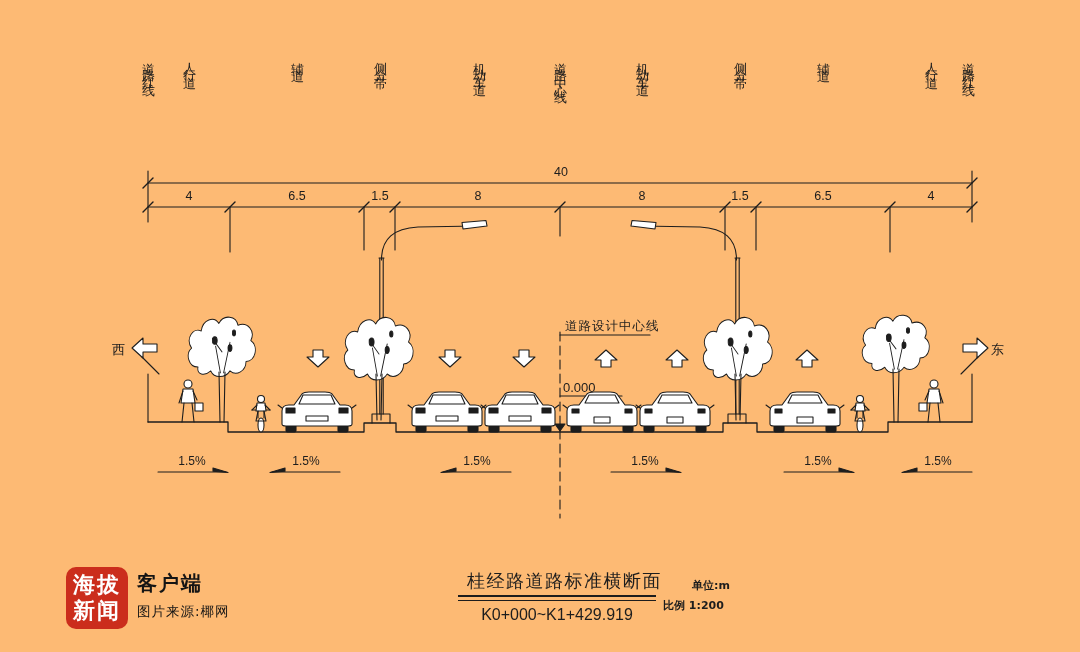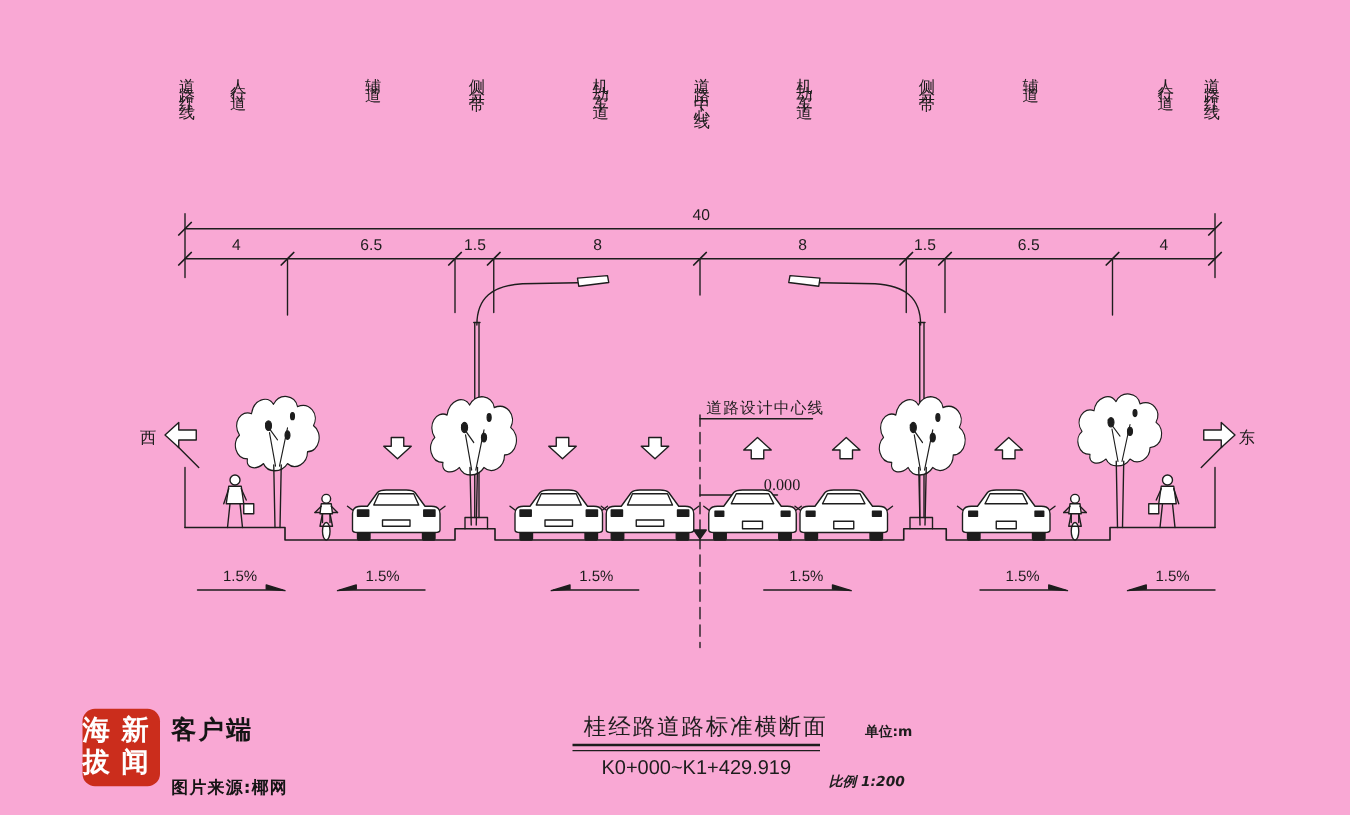--- a/index.html
+++ b/index.html
@@ -1,39 +1,39 @@
 <!DOCTYPE html>
 <html><head>
 <meta charset="utf-8">
 <style>
   html,body{margin:0;padding:0;background:#fff;}
-  .stage{position:relative;width:1080px;height:652px;background:#f9a8d4;overflow:hidden;
+  .stage{position:relative;width:1080px;height:652px;background:#fdba74;overflow:hidden;
          font-family:"DejaVu Sans",sans-serif;color:#1d1d1d;}
   .stage svg{position:absolute;left:0;top:0;}
   .lbl{position:absolute;color:#1d1d1d;white-space:nowrap;}
   .vtext{writing-mode:vertical-rl;text-orientation:upright;letter-spacing:7px;
          font-size:13px;top:52px;line-height:14px;}
   .dim{font-size:12.5px;font-family:"Liberation Sans","DejaVu Sans",sans-serif;
        text-align:center;width:44px;}
   .slope{font-size:12px;font-family:"Liberation Sans","DejaVu Sans",sans-serif;
          text-align:center;width:46px;}
   .dir{font-size:13px;}
   .cl-label{font-size:12.5px;letter-spacing:1px;}
-  .elev{font-size:13px;font-family:Liberation Serif, serif;margin-left:48px;}
+  .elev{font-size:13px;font-family:Liberation Sans, sans-serif;}
   .title-main{font-size:18px;letter-spacing:1.5px;width:210px;text-align:right;font-weight:500;}
   .title-underline{position:absolute;width:198px;height:3px;
                    border-top:2px solid #1d1d1d;border-bottom:1px solid #1d1d1d;}
   .station{font-size:16px;width:210px;text-align:center;
            font-family:"Liberation Sans","DejaVu Sans",sans-serif;}
   .unit{font-size:11px;font-weight:bold;}
   .logo-box{position:absolute;left:66px;top:567px;width:62px;height:62px;border-radius:10px;
-            display:flex;flex-direction:row;align-items:center;justify-content:center;}
+            display:flex;flex-direction:column;align-items:center;justify-content:center;}
   .logo-box span{color:#fff;font-size:22px;font-weight:bold;line-height:26px;letter-spacing:2px;}
   .app-label{font-size:20px;font-weight:700;letter-spacing:2px;color:#141414;}
-  .src-label{font-size:13.5px;font-weight:700;letter-spacing:1px;color:#141414;margin-top:18px;}
+  .src-label{font-size:13.5px;font-weight:400;letter-spacing:1px;color:#141414;}
 </style>
 </head>
 <body>
 
 <div class="stage">
 
   <svg width="1080" height="652" viewBox="0 0 1080 652" fill="none" stroke="#1d1d1d" stroke-width="1.1" stroke-linecap="round" stroke-linejoin="round">
     <defs>
       <g id="canopy">
         <path d="M-30,18 C-42,18 -46,4 -38,-2 C-46,-12 -36,-24 -26,-20 C-24,-32 -10,-36 -4,-28 C2,-38 18,-36 20,-26 C32,-30 42,-20 36,-10 C46,-4 42,12 30,12 C30,22 18,28 10,22 C4,30 -10,30 -14,22 C-22,28 -32,26 -30,18 Z" fill="#fff"></path>
@@ -238,21 +238,21 @@
   <div class="lbl slope" style="left:283px;top:454px;">1.5%</div>
   <div class="lbl slope" style="left:454px;top:454px;">1.5%</div>
   <div class="lbl slope" style="left:622px;top:454px;">1.5%</div>
   <div class="lbl slope" style="left:795px;top:454px;">1.5%</div>
   <div class="lbl slope" style="left:915px;top:454px;">1.5%</div>
 
   <div class="lbl title-main" style="left:452px;top:569px;">桂经路道路标准横断面</div>
   <div class="title-underline" style="left:458px;top:595px;"></div>
   <div class="lbl station" style="left:452px;top:606px;">K0+000~K1+429.919</div>
   <div class="lbl unit" style="left:663px;top:578px;margin-left:29px;">单位:m</div>
-  <div class="lbl unit" style="left:663px;top:618px;font-style:italic;">比例 1:200</div>
+  <div class="lbl unit" style="left:663px;top:598px;">比例 1:200</div>
 
   <div class="logo-box" style="background:#cb2d1c;">
     <span>海拔</span>
     <span>新闻</span>
   </div>
   <div class="lbl app-label" style="left:137px;top:570px;">客户端</div>
   <div class="lbl src-label" style="left:137px;top:603px;">图片来源:椰网</div>
 
 </div>
 

